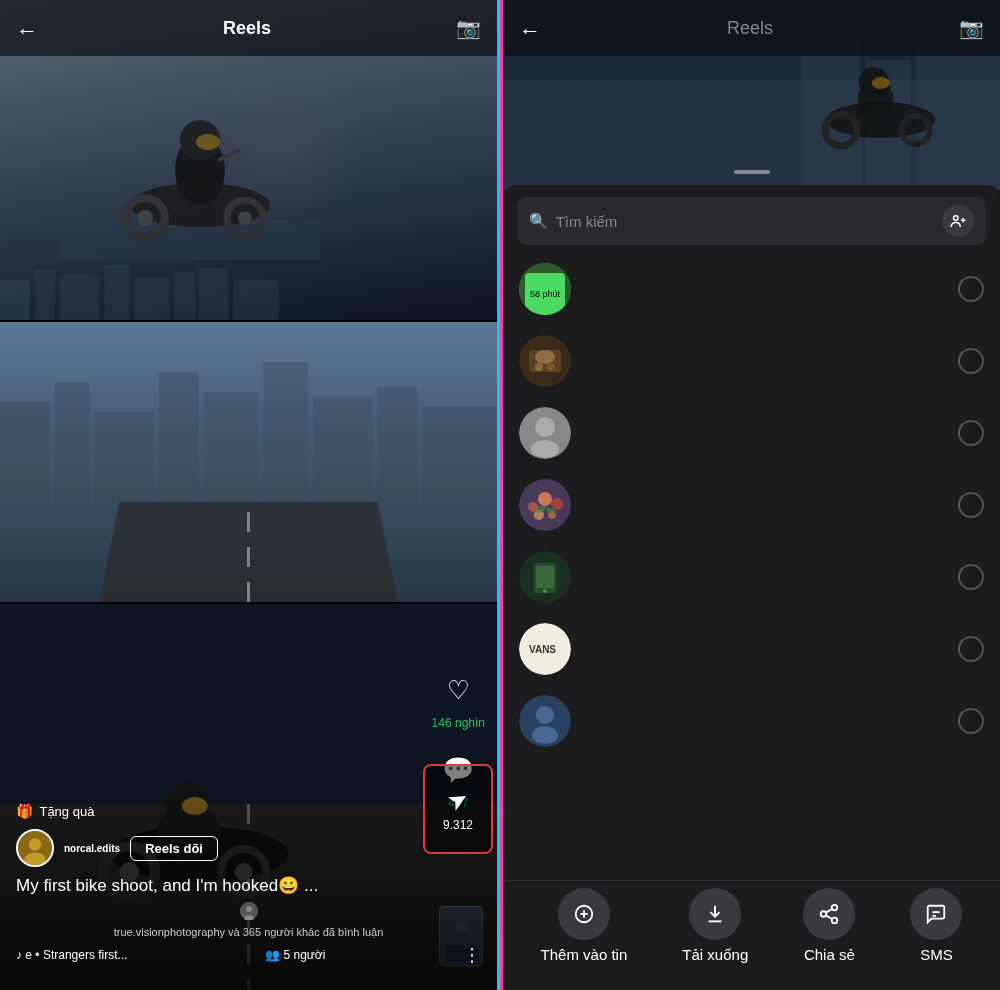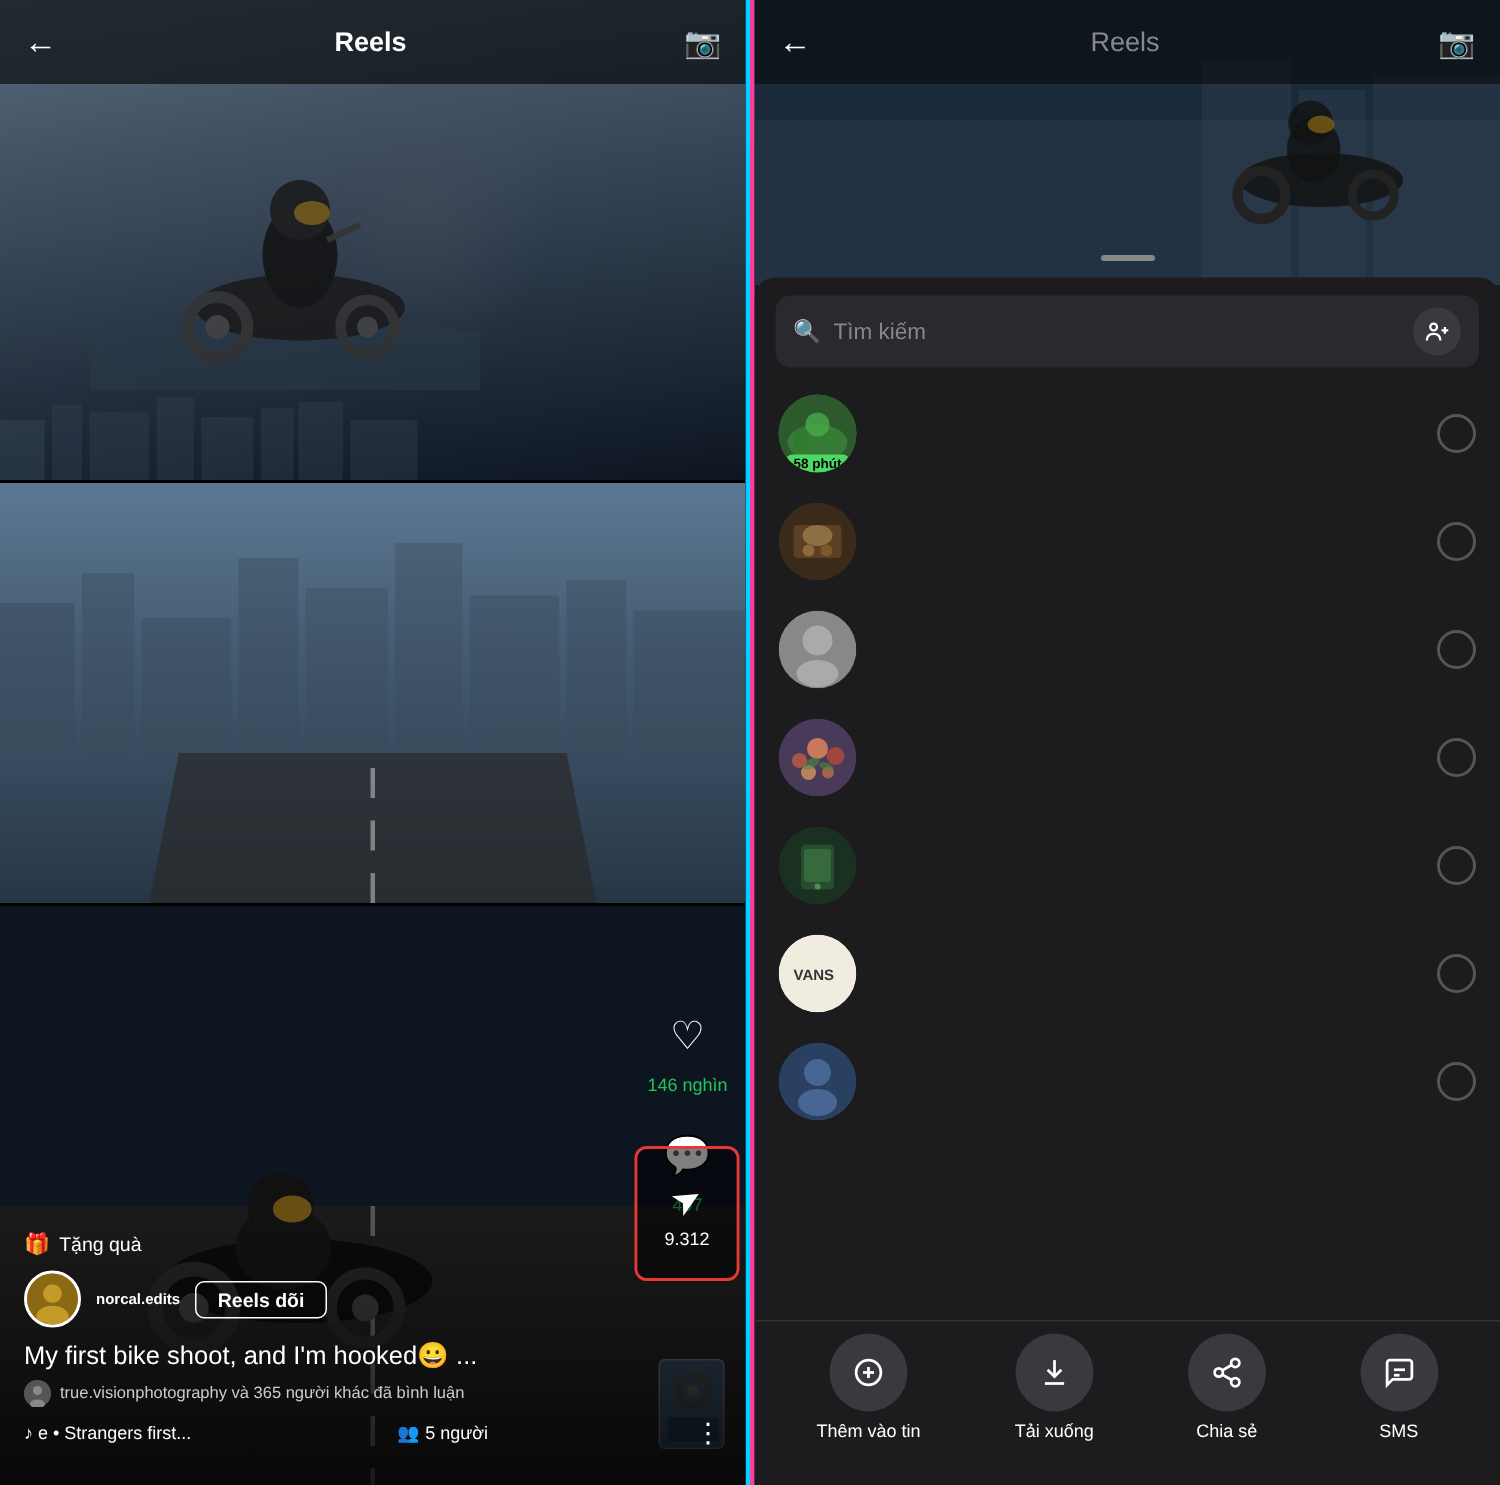--- a/index.html
+++ b/index.html
@@ -167,20 +167,21 @@
     .caption-text {
       color: #fff;
       font-size: 17px;
       margin-bottom: 6px;
     }
 
     .comment-row {
       display: flex;
       align-items: center;
       gap: 6px;
+      flex-direction: column;
     }
 
     .comment-avatar {
       width: 18px;
       height: 18px;
       border-radius: 50%;
       background: #555;
       display: flex;
       align-items: center;
       justify-content: center;
@@ -336,22 +337,22 @@
     }
 
     .time-badge {
       position: absolute;
       bottom: 0;
       left: 50%;
       transform: translateX(-50%);
       background: #4cd964;
       color: #000;
       font-size: 9px;
-      font-weight: 700;
-      padding: 1px 5px;
+      font-weight: 400;
+      padding: 16px 5px;
       border-radius: 4px;
       white-space: nowrap;
     }
 
     .select-circle {
       width: 26px;
       height: 26px;
       border-radius: 50%;
       border: 2px solid #555;
       flex-shrink: 0;
@@ -384,21 +385,21 @@
       background: #3a3a3e;
       display: flex;
       align-items: center;
       justify-content: center;
       color: #fff;
       font-size: 22px;
     }
 
     .bottom-action-label {
       color: #fff;
-      font-size: 12px;
+      font-size: 15px;
       text-align: center;
       line-height: 1.2;
     }
 
     
     .av-green { background: linear-gradient(135deg, #2d6a2d, #4a9a4a); }
 
     
     .fog {
       position: absolute;

